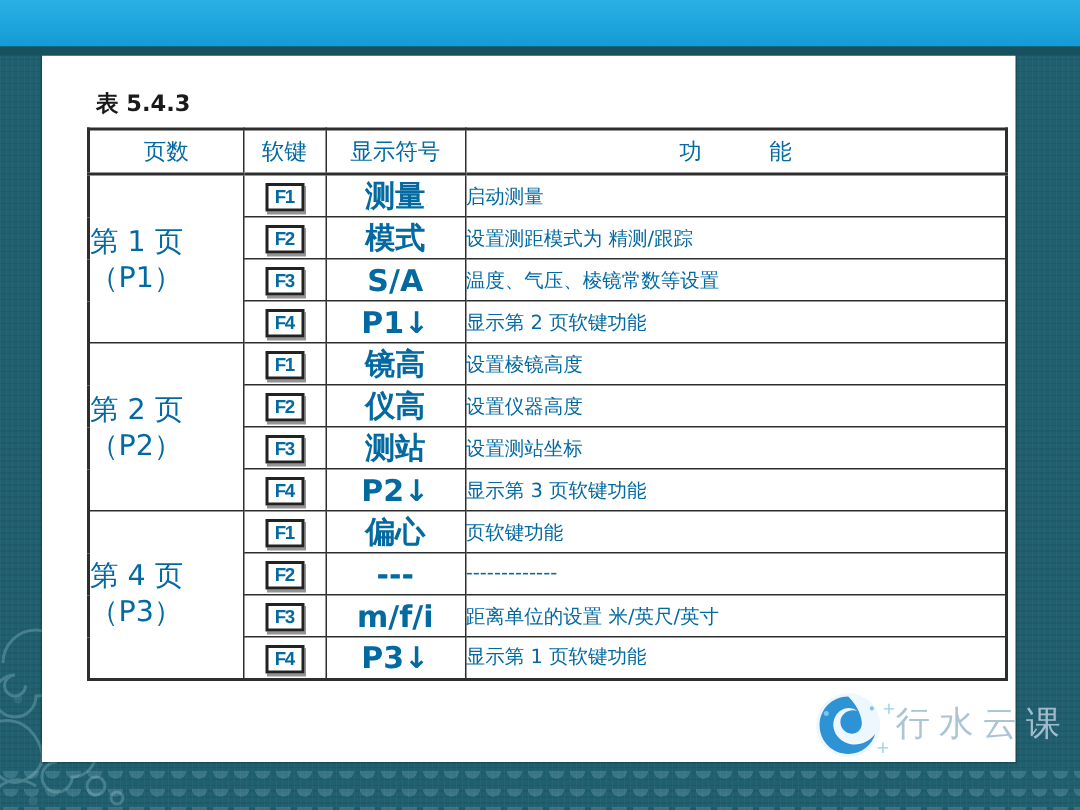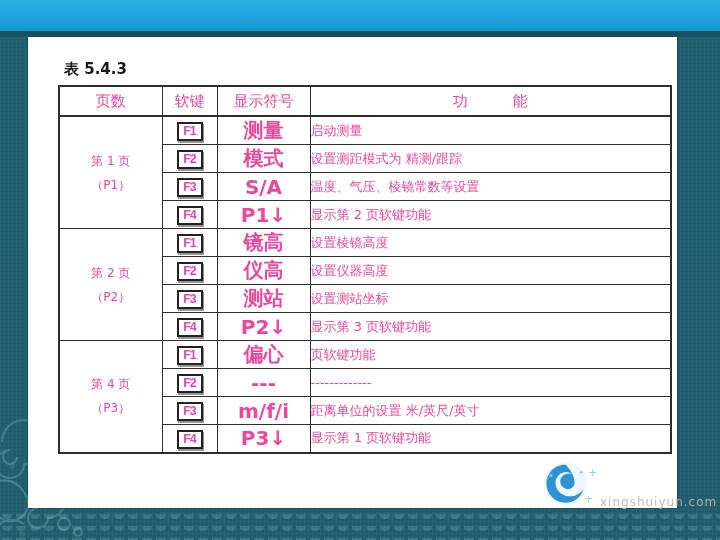--- a/index.html
+++ b/index.html
@@ -28,27 +28,27 @@
     letter-spacing:1px;text-shadow:1px 2px 2px rgba(0,40,70,.45);}
   
   .panel{position:absolute;left:28px;top:37px;width:649px;height:471px;z-index:1;
     background:var(--panel,#fff);box-shadow:0 0 0 1px rgba(0,0,0,.18);}
   .table-no{position:absolute;left:36px;top:23px;font-size:15px;font-weight:bold;color:#1a1a1a;}
   .table-title{position:absolute;left:30px;top:22px;width:614px;text-align:center;
     font-size:15.5px;font-weight:bold;color:#1a1a1a;letter-spacing:.5px;}
   
   table.func-table{position:absolute;left:30px;top:48px;width:614px;
     border-collapse:collapse;table-layout:fixed;border:2px solid var(--line,#2e2e2e);
-    background:#fff;color:#ec4899;}
+    background:#fff;color:#0369a1;}
   .func-table td{border:1px solid var(--line,#2e2e2e);padding:0;vertical-align:middle;}
   .func-table tr{height:28px;}
   .func-table tr.head{height:30px;}
   .func-table tr.head td{border-bottom:2px solid var(--line,#2e2e2e);
     text-align:center;font-size:15px;}
-  .page-cell{text-align:center;font-size:12px;}
+  .page-cell{text-align:left;font-size:19px;}
   .page-cell div{line-height:24px;}
   .key-cell{text-align:center;}
   .fkey{display:inline-block;min-width:18px;padding:0 2px;border:2px solid #222;
     background:#fff;box-shadow:1px 2px 0 rgba(60,60,60,.55);
     font-family:"Liberation Sans",sans-serif;font-size:12.5px;font-weight:bold;
     line-height:15px;letter-spacing:-1px;}
   .sym-cell{text-align:center;font-size:20px;font-family:"DejaVu Sans","DejaVu Sans Mono",sans-serif;font-weight:bold;}
   .func-cell{font-size:13px;padding-left:10px;text-align:left;margin-top:32px;}
   
   .ornament{position:absolute;left:-8px;top:402px;z-index:0;opacity:.55;}
@@ -192,15 +192,15 @@
     <circle cx="20" cy="20" r="19" fill="#eef7fd"></circle>
     <path d="M20 3 C10.5 3 3 10.5 3 20 C3 29.5 10.5 37 20 37 C27.5 37 34 32 36 25
              C31.5 31 24 33 18 30 C11.5 27 9.5 19.5 12.5 14.5 C15 10 21 8 25.5 11.5
              C21 10 16.5 12.5 15.5 16.5 C14.5 21 18 25 22 25 C26 25 28.5 21.5 28 18
              C27.5 12.5 24 7 20 3 Z" fill="#2e93d4"></path>
     <circle cx="7" cy="13" r="1.5" fill="#7fc3ea"></circle>
     <circle cx="34" cy="10" r="1.2" fill="#7fc3ea"></circle>
   </svg>
   <span class="sparkle sp1">+</span>
   <span class="sparkle sp2">+</span>
-  <div class="wm-domain">xingshuiyun.com</div>
+  <div class="wm-text">行水云课</div>
 
 </div>
 
 </body></html>

